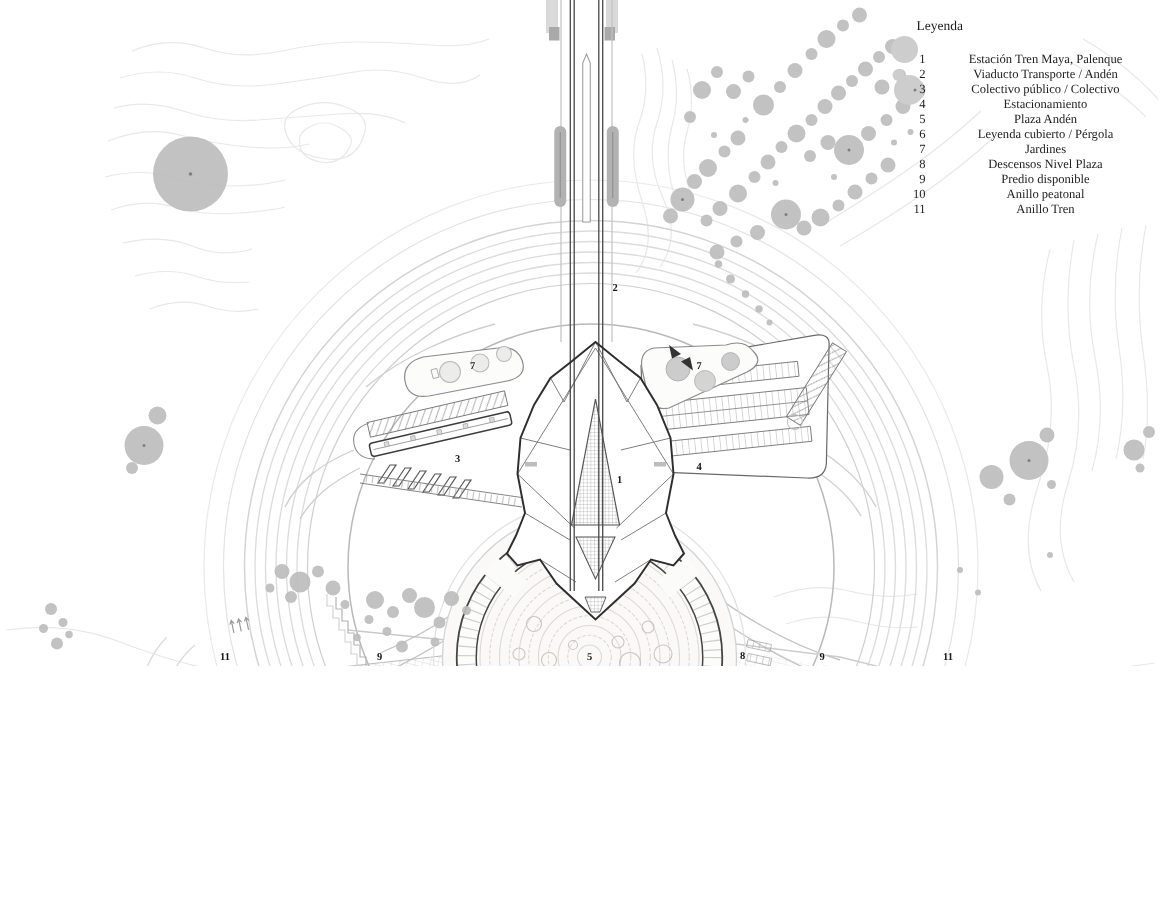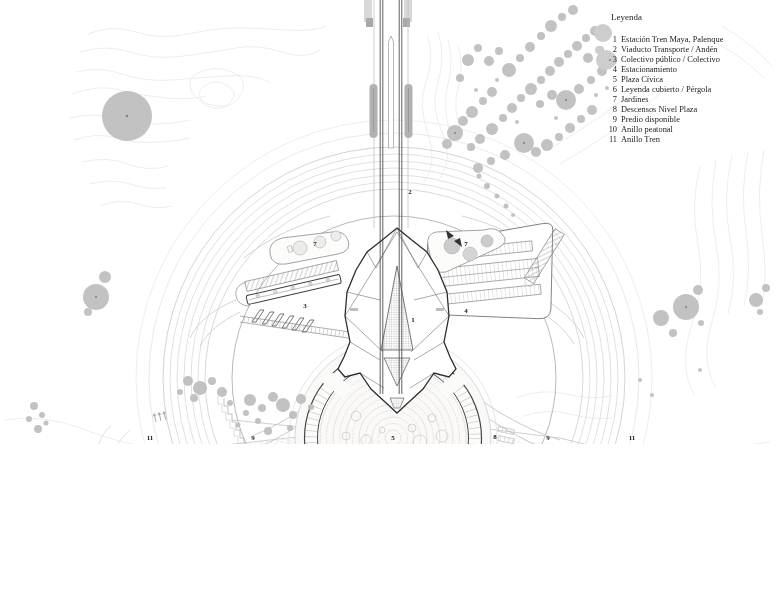--- a/index.html
+++ b/index.html
@@ -10,21 +10,21 @@
   
   .plan-num{position:absolute;font-size:7px;font-weight:700;color:#161616;
             transform:translate(-50%,-50%);letter-spacing:0;
             text-shadow:0 0 2px #fff,0 0 2px #fff,0 0 3px #fff;}
   
   .legend{position:absolute;left:605px;top:12px;width:168px;}
   .legend-title{font-size:9px;color:#1d1d1d;margin:0 0 13px 6px;}
   .legend ul{list-style:none;margin:0;padding:0;}
   .legend li{display:flex;font-size:8.4px;line-height:10px;color:#222;}
   .legend .num{flex:none;width:12px;text-align:right;margin-right:4px;}
-  .legend .lab{flex:1;}
+  .legend .lab{flex:1;text-align:center;}
   
   .titleblock{position:absolute;left:588px;top:556px;width:150px;}
   .scalebar-wrap{position:relative;width:72px;}
   .scale-labels{position:relative;height:9px;font-size:7px;color:#222;}
   .scale-labels span{position:absolute;transform:translateX(-50%);white-space:nowrap;}
   .plan-title{font-size:8.6px;font-weight:700;color:#0f0f0f;margin-top:3px;white-space:nowrap;}
   .north{position:absolute;left:661px;top:549px;}
 </style>
 </head>
 <body>
@@ -556,21 +556,21 @@
         <li>
           <span class="num">3</span>
           <span class="lab">Colectivo público / Colectivo</span>
         </li>
         <li>
           <span class="num">4</span>
           <span class="lab">Estacionamiento</span>
         </li>
         <li>
           <span class="num">5</span>
-          <span class="lab">Plaza Cívica</span>
+          <span class="lab">Plaza Andén</span>
         </li>
         <li>
           <span class="num">6</span>
           <span class="lab">Leyenda cubierto / Pérgola</span>
         </li>
         <li>
           <span class="num">7</span>
           <span class="lab">Jardines</span>
         </li>
         <li>

